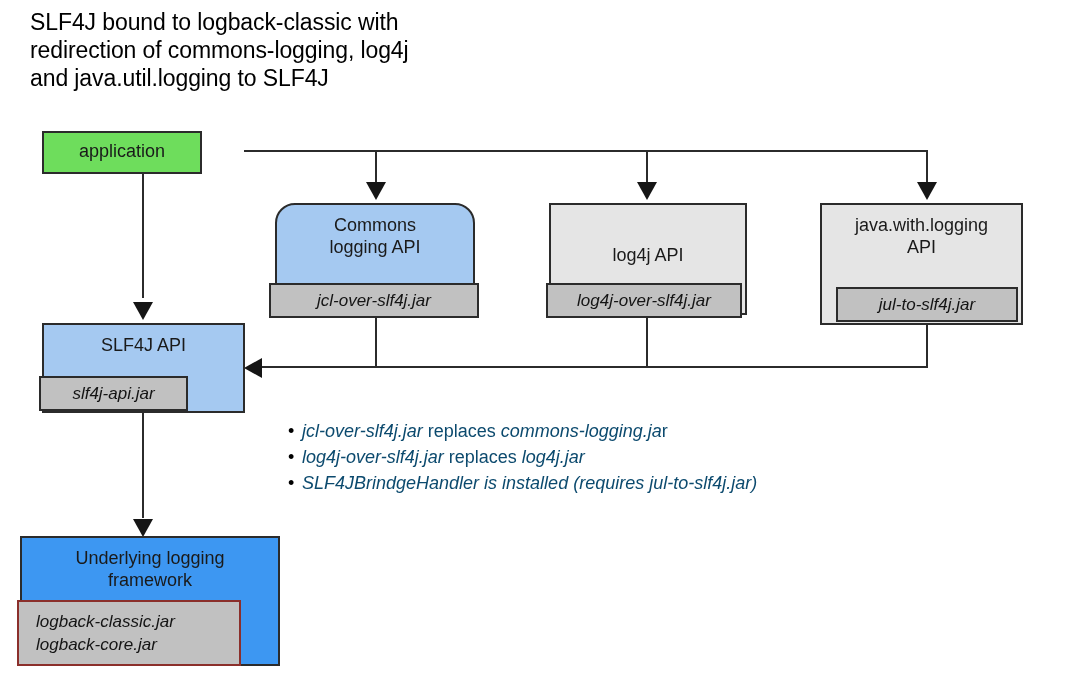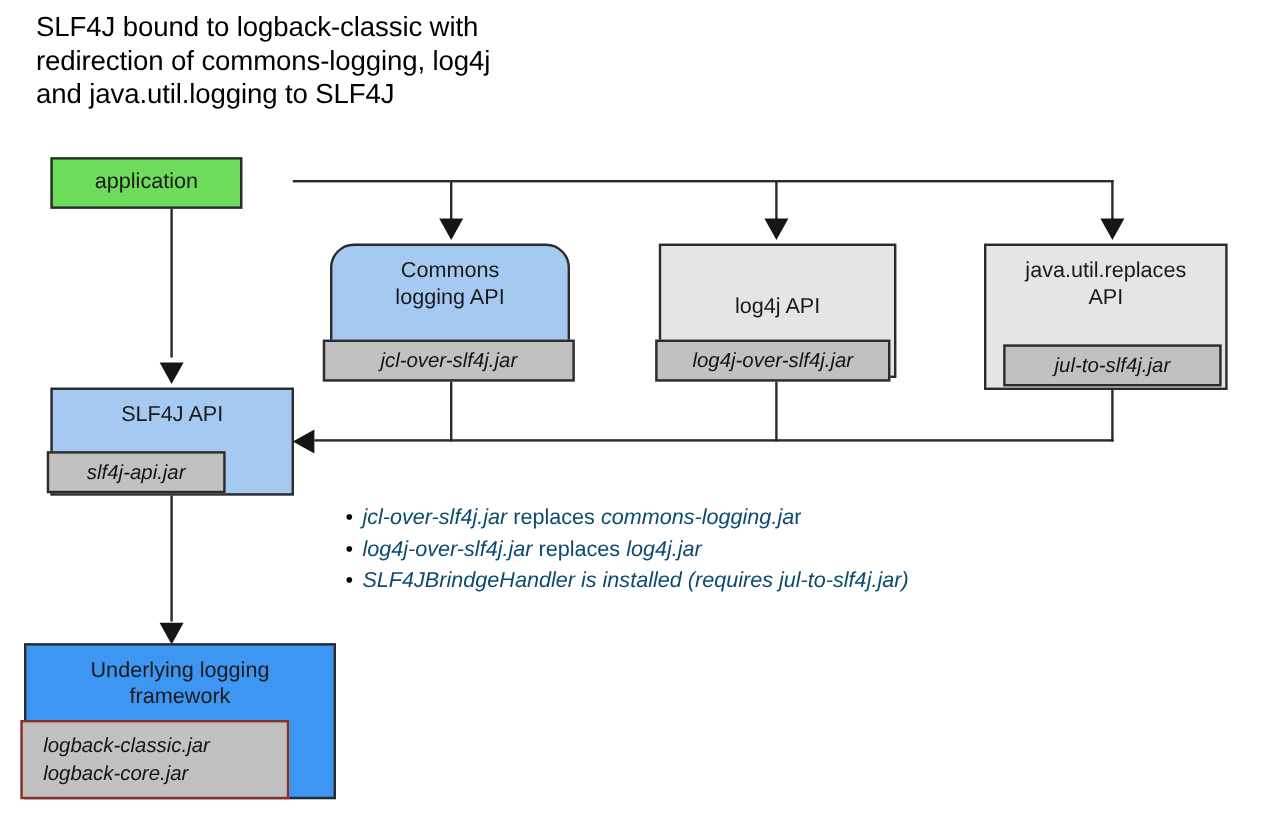--- a/index.html
+++ b/index.html
@@ -182,21 +182,21 @@
   </div>
 
   <div class="box c-gray" style="left:549px; top:203px; width:198px; height:112px;">
     <div class="box-label" style="padding-top:39px;text-align:center;">log4j API</div>
   </div>
   <div class="jar centered" style="left:546px; top:283px; width:196px; height:35px;">
     <div class="jar-text">log4j-over-slf4j.jar</div>
   </div>
 
   <div class="box c-gray" style="left:820px; top:203px; width:203px; height:122px;">
-    <div class="box-label">java.util.replaces
+    <div class="box-label">java.with.logging
 API</div>
   </div>
   <div class="jar centered" style="left:836px; top:287px; width:182px; height:35px;">
     <div class="jar-text">jul-to-slf4j.jar</div>
   </div>
 
   <div class="box c-lblue" style="left:42px; top:323px; width:203px; height:90px;">
     <div class="box-label">SLF4J API</div>
   </div>
   <div class="jar centered" style="left:39px; top:376px; width:149px; height:35px;">

